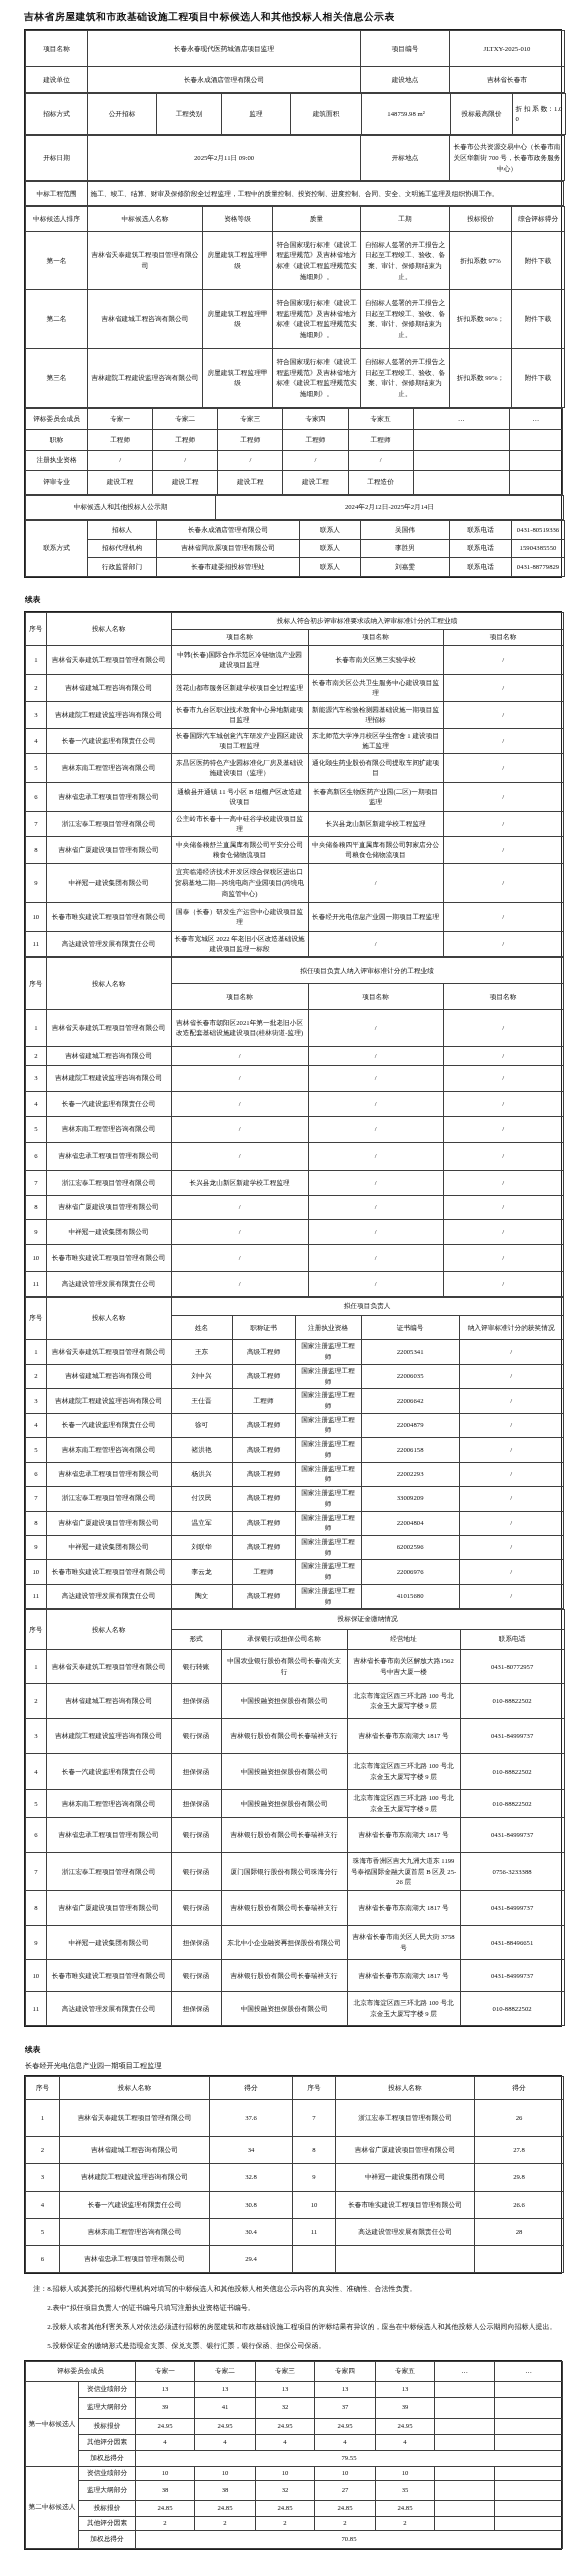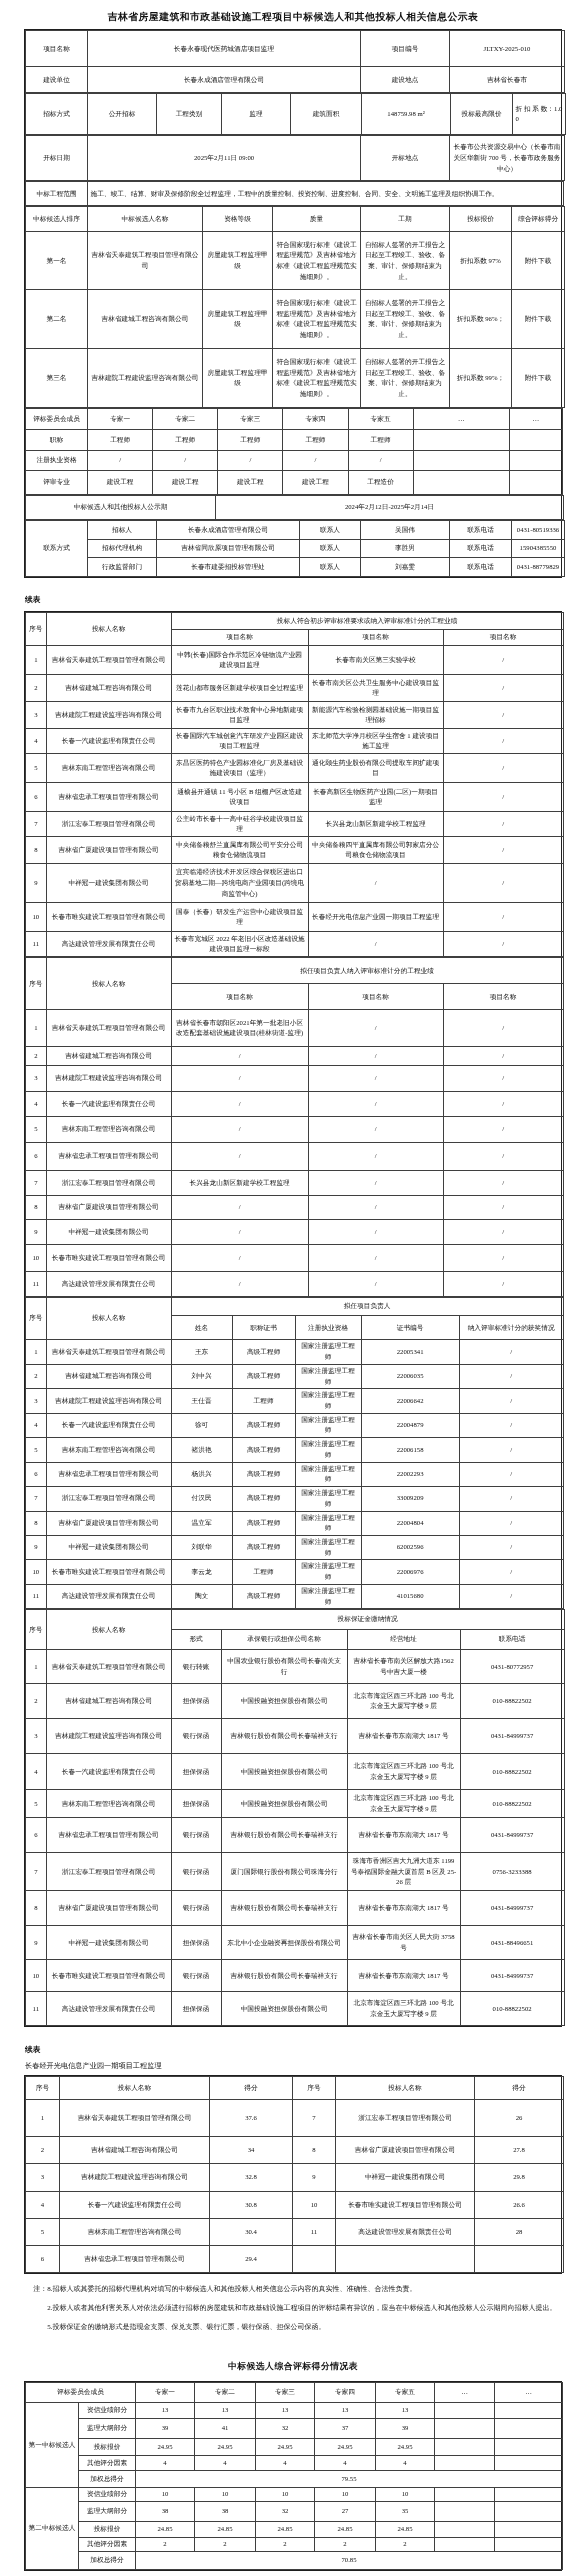--- a/index.html
+++ b/index.html
@@ -1,18 +1,18 @@
 <!DOCTYPE html>
 <html style="font-size:8.2px"><head>
 <meta charset="utf-8">
 <style>
   html,body{margin:0;padding:0;background:#ffffff;}
   body{width:570px;min-height:2735px;font-family:"Liberation Serif","DejaVu Serif",serif;color:#111;}
   .wrap{padding:11.3px 8.2px 70px 24px;width:538px;}
-  .page-title{font-family:"Liberation Sans","DejaVu Sans",sans-serif;font-weight:bold;font-size:9.8px;text-align:center;margin:0 0 5.2px 0;letter-spacing:0.5px;}
+  .page-title{font-family:"Liberation Sans","DejaVu Sans",sans-serif;font-weight:bold;font-size:9.8px;text-align:left;margin:0 0 5.2px 0;letter-spacing:0.5px;}
   table.t{border-collapse:collapse;table-layout:fixed;width:538px;}
   .t td{border:0.5px solid #3f3f3f;text-align:center;vertical-align:middle;font-size:6.7px;line-height:1.6;padding:1px 2.6px;word-break:break-all;}
   .t tr{border-top:1px solid #2e2e2e;border-bottom:1px solid #2e2e2e;}
   .stack{border:1px solid #1f1f1f;}
   .left{text-align:left !important;}
   .link{cursor:pointer;}
   .cont-label{font-weight:bold;font-size:7.7px;margin:17.5px 0 6.2px 1px;}
   .caption{font-size:7.2px;margin:0 0 4.1px 1px;}
   .notes{margin:9.3px 0 0 9.3px;}
   .notes p{margin:0 0 7.2px 0;font-size:7px;line-height:1.7;}
@@ -777,25 +777,25 @@
             <td></td>
             <td></td>
             <td></td>
           </tr>
         </tbody>
     </table>
   </div>
 
   <div class="notes">
     <p>注：8.招标人或其委托的招标代理机构对填写的中标候选人和其他投标人相关信息公示内容的真实性、准确性、合法性负责。</p>
+    <p class="ind">2.表中“拟任项目负责人”的证书编号只填写注册执业资格证书编号。</p>
     <p class="ind">2.投标人或者其他利害关系人对依法必须进行招标的房屋建筑和市政基础设施工程项目的评标结果有异议的，应当在中标候选人和其他投标人公示期间向招标人提出。</p>
     <p class="ind">5.投标保证金的缴纳形式是指现金支票、保兑支票、银行汇票，银行保函、担保公司保函。</p>
   </div>
 
-  <div class="final-title">中标候选人综合评标得分情况表</div>
 
   <div class="stack">
     <table class="t small">
       <colgroup>
           <col style="width:53px">
           <col style="width:57px">
           <col style="width:59px">
           <col style="width:61px">
           <col style="width:59px">
           <col style="width:61px">

